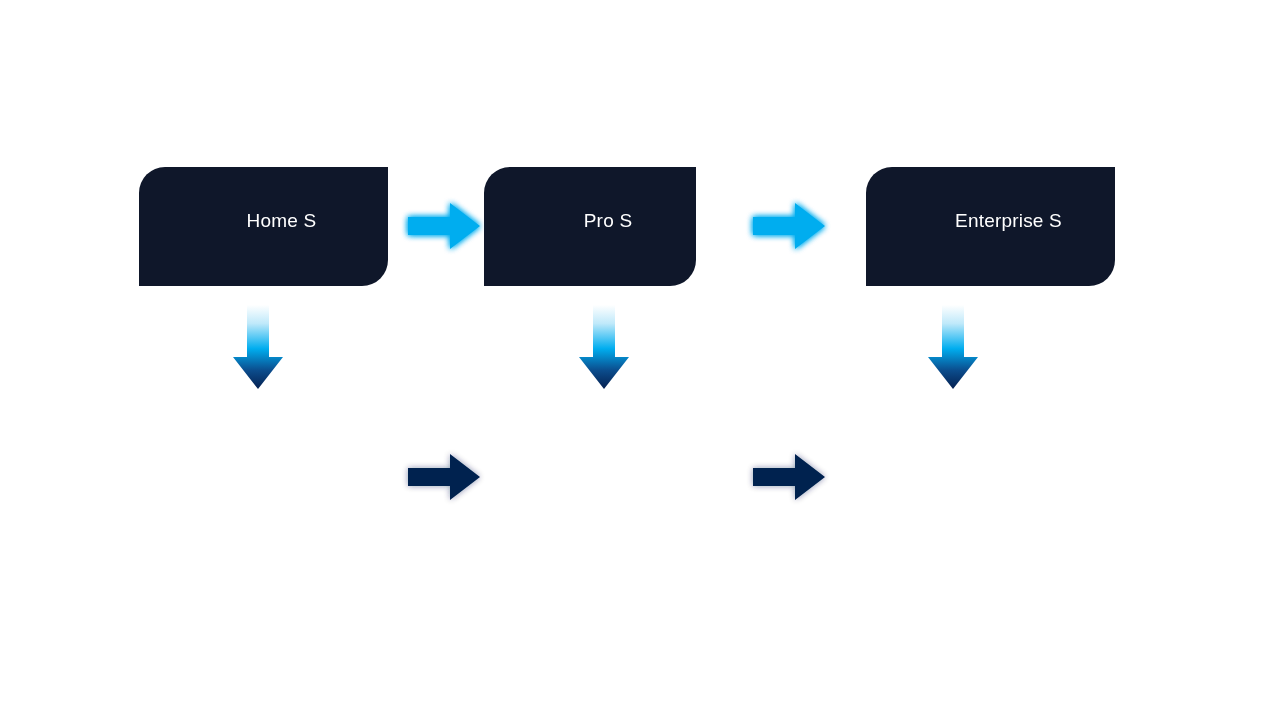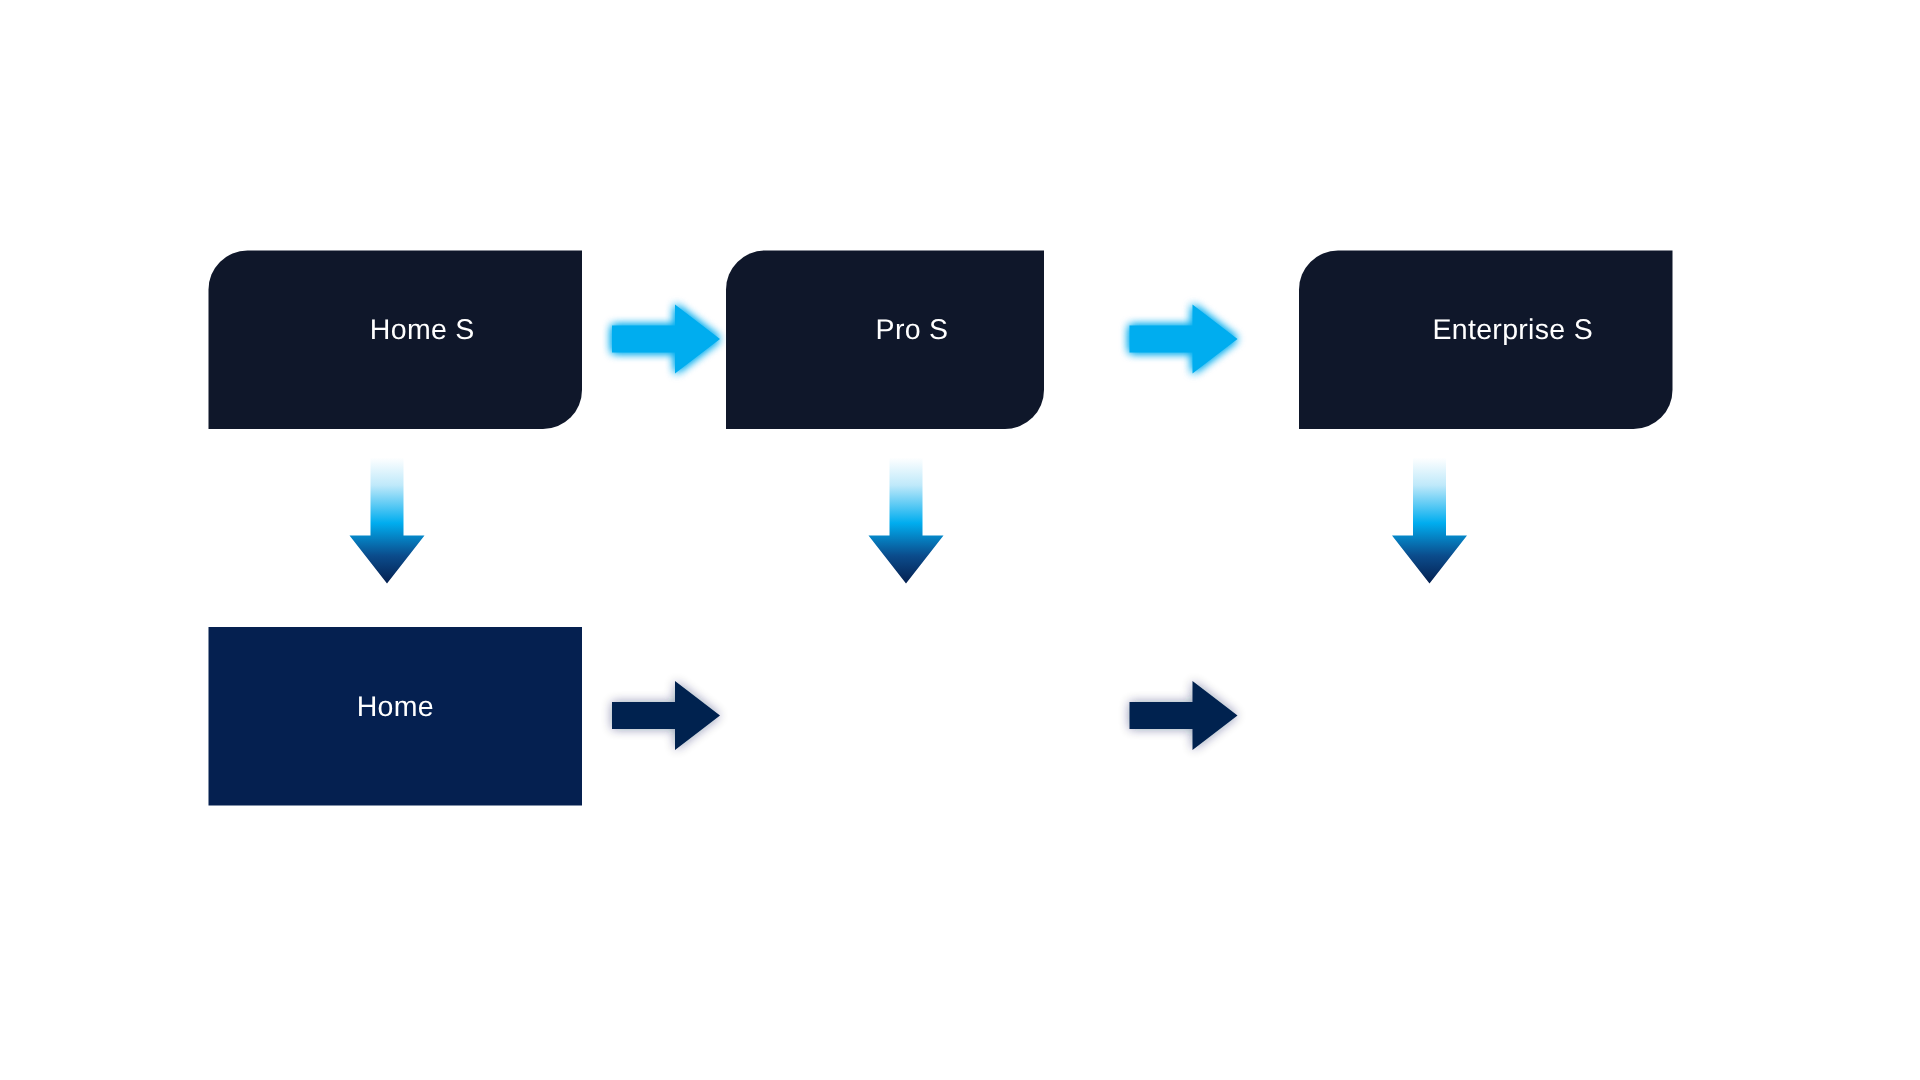--- a/index.html
+++ b/index.html
@@ -160,23 +160,20 @@
           <stop offset="22%" stop-color="#BFE9FA"></stop>
           <stop offset="52%" stop-color="#00ADEF"></stop>
           <stop offset="78%" stop-color="#0B4C8C"></stop>
           <stop offset="100%" stop-color="#052050"></stop>
         </linearGradient>
       </defs>
       <path d="M16,0 L38,0 L38,52 L52,52 L27,84 L2,52 L16,52 Z" fill="url(#vg3)"></path>
     </svg>
   </div>
 
-  <div class="box box-dark r2 c1">
-    <span class="box-label">Home</span>
-  </div>
 
   <div class="harrow ha-r2 ha-x1">
     <svg viewBox="0 0 80 58" xmlns="http://www.w3.org/2000/svg">
       <defs>
         <filter id="glowDark1" x="-45%" y="-45%" width="190%" height="190%">
           <feGaussianBlur stdDeviation="3.4" result="b"></feGaussianBlur>
           <feComponentTransfer in="b" result="bf">
             <feFuncA type="linear" slope="0.45"></feFuncA>
           </feComponentTransfer>
           <feMerge>

